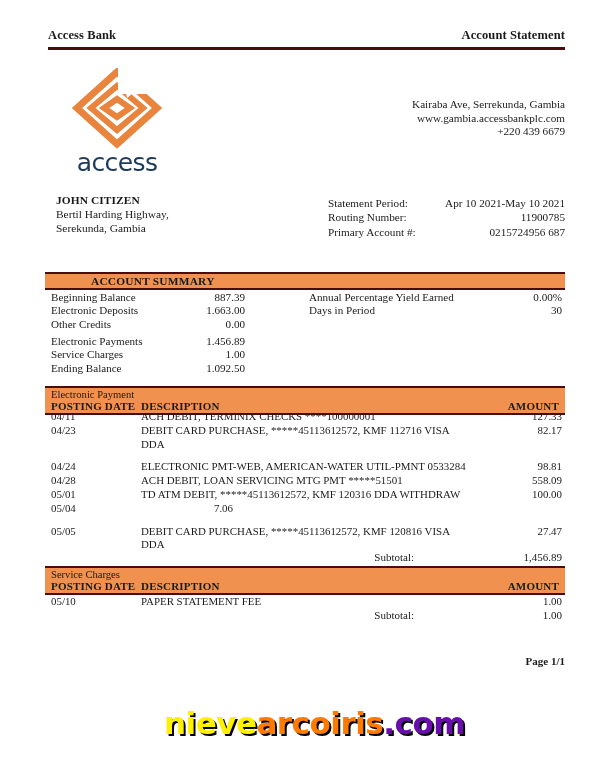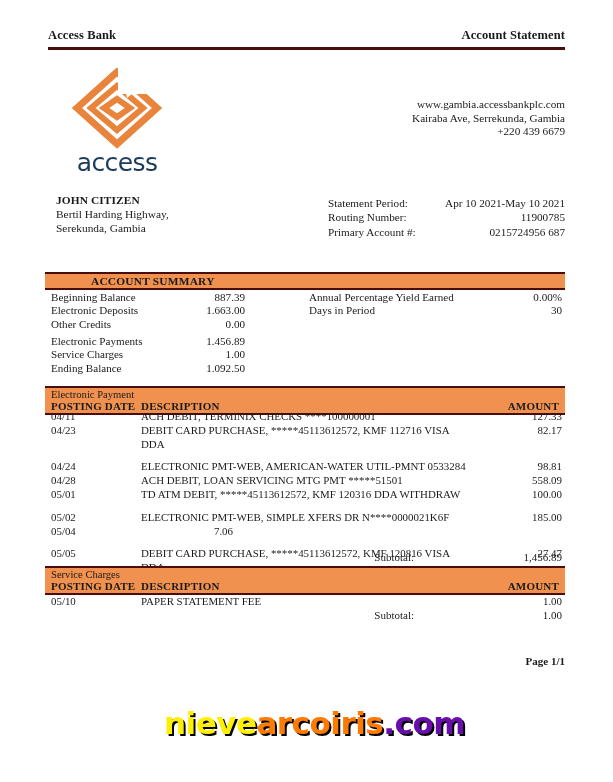--- a/index.html
+++ b/index.html
@@ -214,22 +214,22 @@
         <path d="M48 31 L61 40 L48 49 L35 40 Z"></path>
       </g>
       <rect x="49" y="0" width="44" height="12" fill="#ffffff"></rect>
       <rect x="49" y="0" width="30" height="26" fill="#ffffff"></rect>
       <path d="M52 2 L92 2 L58 30 Z" fill="#ffffff"></path>
     </svg>
     <div class="logo-word">access</div>
   </div>
 
   <div class="bank-address">
+    <div>Kairaba Ave, Serrekunda, Gambia</div>
     <div>www.gambia.accessbankplc.com</div>
-    <div>Kairaba Ave, Serrekunda, Gambia</div>
     <div>+220 439 6679</div>
   </div>
 
   <div class="customer">
     <div class="name">JOHN CITIZEN</div>
     <div>Bertil Harding Highway,</div>
     <div> Serekunda, Gambia</div>
   </div>
 
   <div class="meta">
@@ -323,25 +323,20 @@
     <div class="txn-row">
       <span class="t-date">04/28</span>
       <span class="t-desc">ACH DEBIT, LOAN SERVICING MTG PMT *****51501</span>
       <span class="t-amt">558.09</span>
     </div>
     <div class="txn-row">
       <span class="t-date">05/01</span>
       <span class="t-desc">TD ATM DEBIT, *****45113612572, KMF 120316 DDA WITHDRAW</span>
       <span class="t-amt">100.00</span>
     </div>
-    <div class="txn-row gap">
-      <span class="t-date">05/02</span>
-      <span class="t-desc">ELECTRONIC PMT-WEB, SIMPLE XFERS DR N****0000021K6F</span>
-      <span class="t-amt">185.00</span>
-    </div>
     <div class="txn-row">
       <span class="t-date">05/04</span>
       <span class="t-amt">7.06</span>
     </div>
     <div class="txn-row gap">
       <span class="t-date">05/05</span>
       <span class="t-desc">DEBIT CARD PURCHASE, *****45113612572, KMF 120816 VISA DDA</span>
       <span class="t-amt">27.47</span>
     </div>
   </div>

